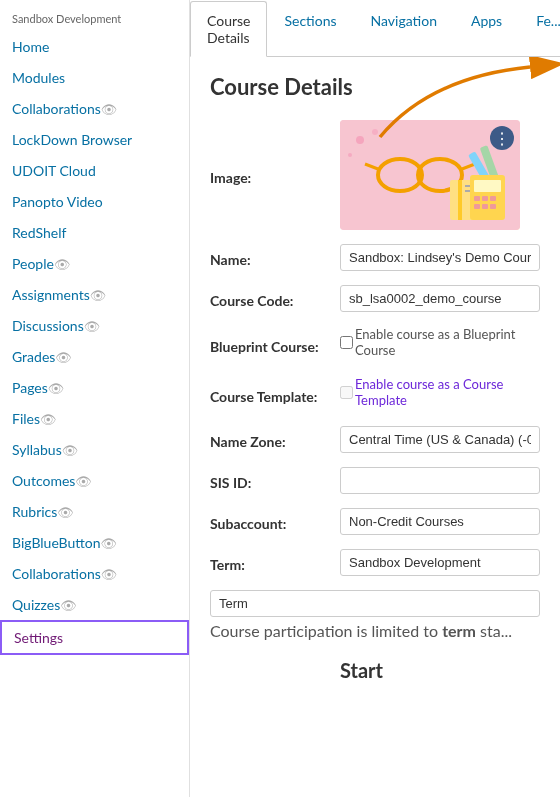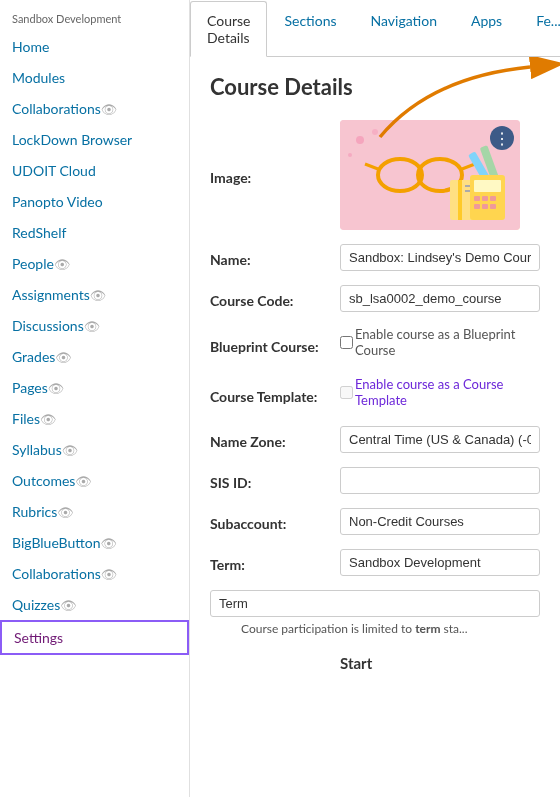--- a/index.html
+++ b/index.html
@@ -153,30 +153,29 @@
       height: 24px;
       display: flex;
       align-items: center;
       justify-content: center;
       font-size: 16px;
       cursor: pointer;
     }
 
     .section-title {
       font-weight: bold;
-      font-size: 15px;
+      font-size: 20px;
       margin-bottom: 6px;
       margin-top: 4px;
     }
 
     .participation-note {
-      font-size: 12px;
+      font-size: 16px;
       color: #555;
       margin-top: 4px;
-      margin-left: 31px;
     }
     .participation-note strong { font-weight: bold; }
 
     
     .arrow-svg {
       position: absolute;
       top: 0;
       left: 0;
       pointer-events: none;
     }

